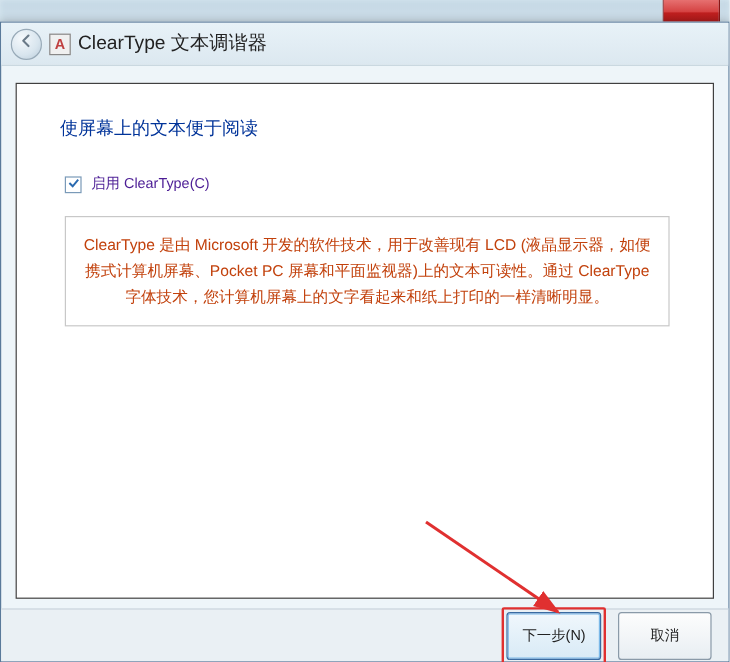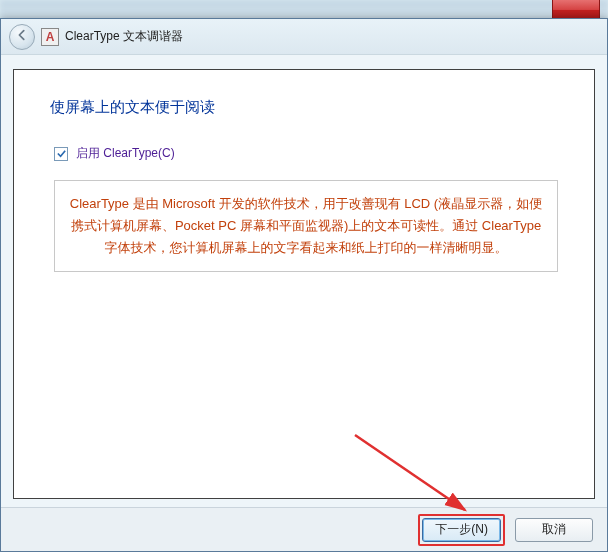--- a/index.html
+++ b/index.html
@@ -74,21 +74,21 @@
       border: 1px solid #888;
       display: flex;
       align-items: center;
       justify-content: center;
       font-size: 12px;
       font-weight: bold;
       color: #c04040;
       margin-right: 6px;
     }
     .title-text {
-      font-size: 12px;
+      font-size: 16px;
       color: #222;
     }
     .content-wrap {
       position: absolute;
       top: 50px;
       left: 12px;
       right: 12px;
       bottom: 52px;
       background: #ffffff;
       border: 1px solid #404040;
@@ -142,21 +142,21 @@
       background: #eaf0f4;
       border-top: 1px solid #cad4dc;
       display: flex;
       align-items: center;
       justify-content: flex-end;
       padding: 0 14px;
       gap: 10px;
     }
     .btn {
       min-width: 78px;
-      height: 24px;
+      height: 40px;
       background: linear-gradient(to bottom, #fdfdfd, #e8eef2);
       border: 1px solid #8a9aa8;
       border-radius: 3px;
       font-size: 12px;
       color: #222;
       cursor: pointer;
       padding: 0 12px;
     }
     .btn-primary-wrap {
       border: 2px solid #e03030;

